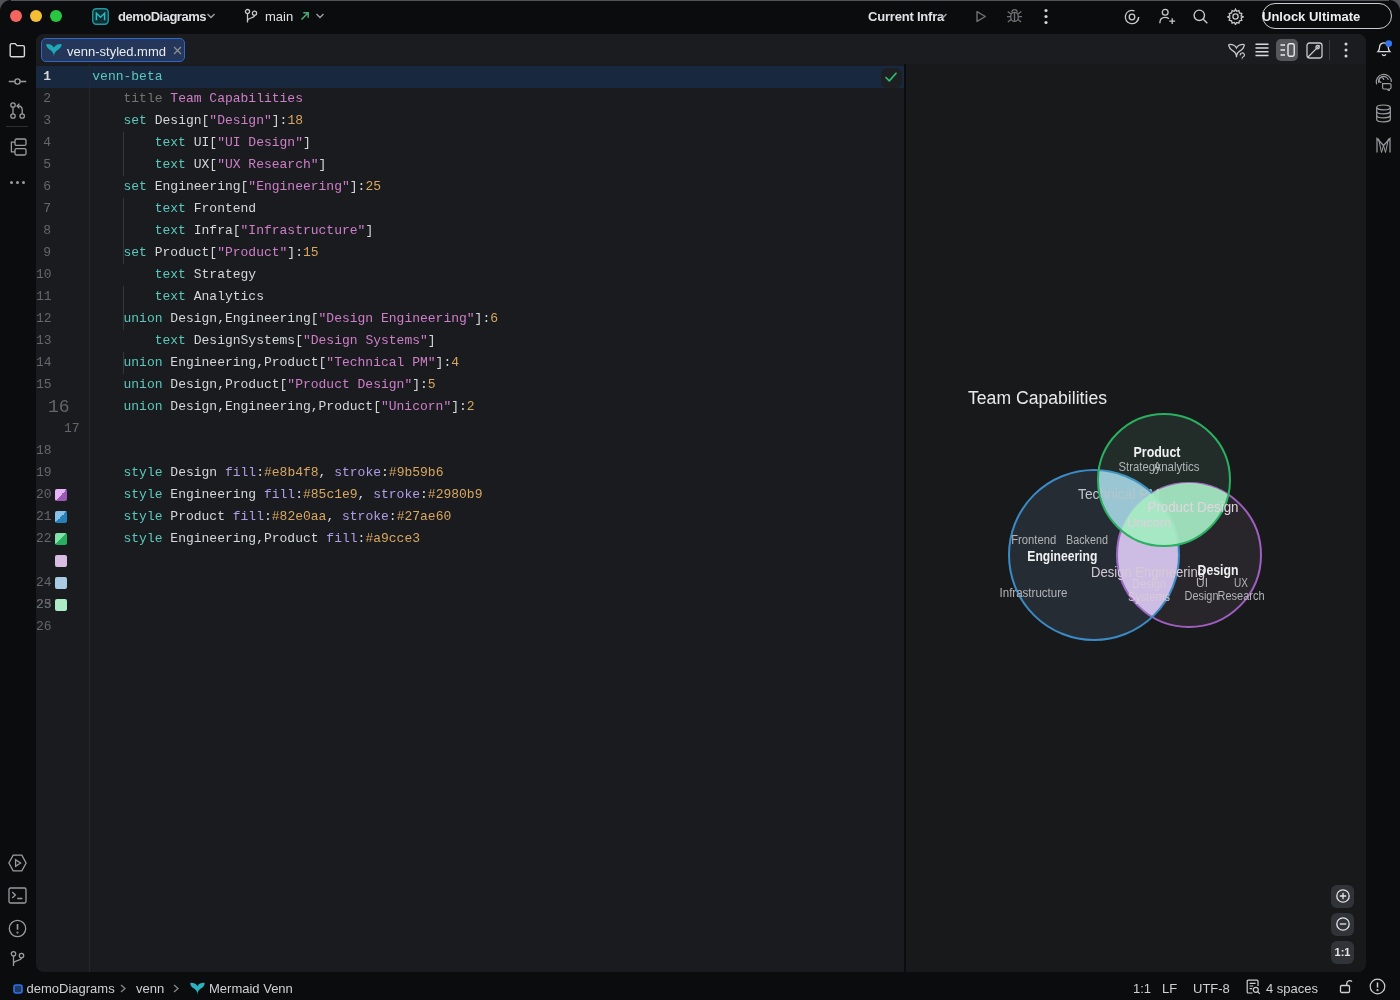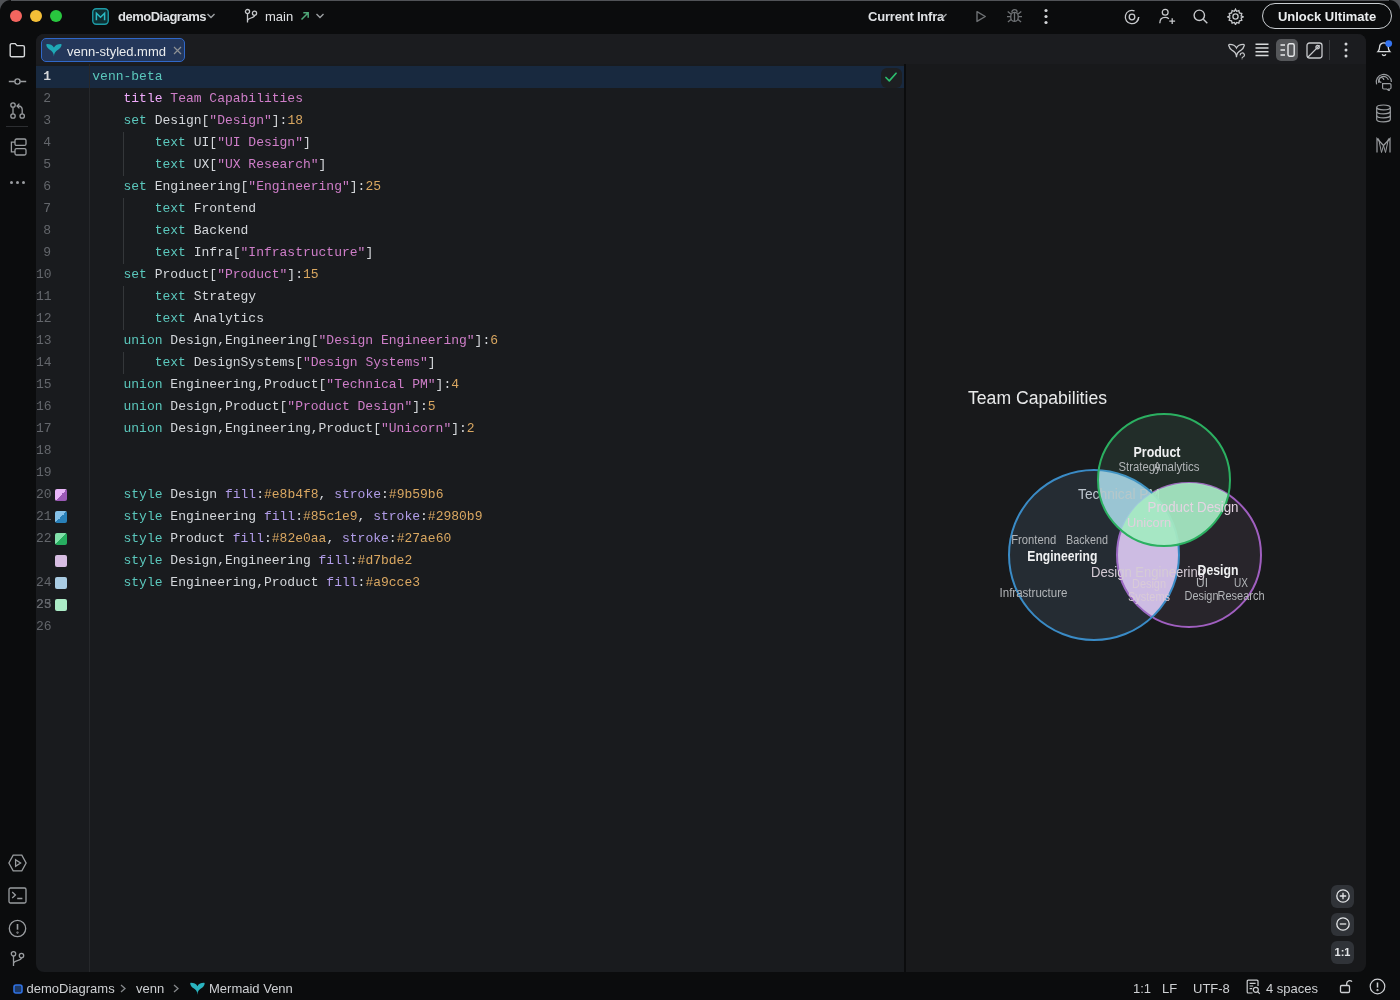--- a/index.html
+++ b/index.html
@@ -101,21 +101,21 @@
         <path d="M11.3 11.3 L15.3 15.3"></path>
     </g>
   </svg>
   <svg class="abs" style="left:1227px;top:8px;" width="17" height="17" viewBox="0 0 17 17">
     <g fill="none" stroke="#c7c9cc" stroke-width="1.3">
       <circle cx="8.5" cy="8.5" r="2.6"></circle>
       <path d="M8.5 1.2 l1.1 2.1 2.3-.7 .5 2.4 2.4 .5 -.7 2.3 2.1 1.1 -2.1 1.1 .7 2.3 -2.4 .5 -.5 2.4 -2.3-.7 -1.1 2.1 -1.1-2.1 -2.3 .7 -.5-2.4 -2.4-.5 .7-2.3 -2.1-1.1 2.1-1.1 -.7-2.3 2.4-.5 .5-2.4 2.3 .7 z"></path>
     </g>
   </svg>
   <div class="abs" style="left:1262px;top:3px;width:130px;height:26px;border:1.5px solid #caced2;border-radius:13px;"></div>
-  <div class="abs" style="left:1262px;top:9px;width:130px;text-align:center;font-size:13px;font-weight:600;color:#eceef0;white-space:nowrap;">Unlock Ultimate</div>
+  <div class="abs" style="left:1262px;top:9px;width:130px;font-size:13px;font-weight:600;color:#eceef0;white-space:nowrap;">Unlock Ultimate</div>
 </div>
 
 <div class="abs" id="leftrail" style="left:0;top:34px;width:36px;height:938px;">
   <svg class="abs" style="left:9px;top:8px;" width="17" height="16" viewBox="0 0 17 16">
       <path d="M1.2 3.2 a1.6 1.6 0 0 1 1.6-1.6 h3.4 l1.8 2 h5.8 a1.6 1.6 0 0 1 1.6 1.6 v8 a1.6 1.6 0 0 1 -1.6 1.6 h-11 a1.6 1.6 0 0 1 -1.6 -1.6 z" fill="none" stroke="#d7d9db" stroke-width="1.4"></path>
     </svg>
   <svg class="abs" style="left:8px;top:40px;" width="19" height="15" viewBox="0 0 19 15">
       <g fill="none" stroke="#9a9da0" stroke-width="1.4">
         <circle cx="9.5" cy="7.5" r="2.6"></circle>
         <path d="M0.8 7.5 H6.7 M12.3 7.5 H18.2"></path>
@@ -198,22 +198,22 @@
         <div class="abs" style="left:0;top:112px;width:15px;height:22px;line-height:22px;text-align:right;color:#63666b;font-weight:400;font-size:13px;">6</div>
         <div class="abs" style="left:0;top:134px;width:15px;height:22px;line-height:22px;text-align:right;color:#63666b;font-weight:400;font-size:13px;">7</div>
         <div class="abs" style="left:0;top:156px;width:15px;height:22px;line-height:22px;text-align:right;color:#63666b;font-weight:400;font-size:13px;">8</div>
         <div class="abs" style="left:0;top:178px;width:15px;height:22px;line-height:22px;text-align:right;color:#63666b;font-weight:400;font-size:13px;">9</div>
         <div class="abs" style="left:0;top:200px;width:15px;height:22px;line-height:22px;text-align:right;color:#63666b;font-weight:400;font-size:13px;">10</div>
         <div class="abs" style="left:0;top:222px;width:15px;height:22px;line-height:22px;text-align:right;color:#63666b;font-weight:400;font-size:13px;">11</div>
         <div class="abs" style="left:0;top:244px;width:15px;height:22px;line-height:22px;text-align:right;color:#63666b;font-weight:400;font-size:13px;">12</div>
         <div class="abs" style="left:0;top:266px;width:15px;height:22px;line-height:22px;text-align:right;color:#63666b;font-weight:400;font-size:13px;">13</div>
         <div class="abs" style="left:0;top:288px;width:15px;height:22px;line-height:22px;text-align:right;color:#63666b;font-weight:400;font-size:13px;">14</div>
         <div class="abs" style="left:0;top:310px;width:15px;height:22px;line-height:22px;text-align:right;color:#63666b;font-weight:400;font-size:13px;">15</div>
-        <div class="abs" style="left:0;top:332px;width:15px;height:22px;line-height:22px;text-align:right;color:#63666b;font-weight:400;font-size:13px;">16</div>
-        <div class="abs" style="left:0;top:354px;width:15px;height:22px;line-height:22px;text-align:right;color:#63666b;font-weight:400;font-size:13px;">17</div>
+        <div class="abs" style="left:0;top:332px;width:15px;height:22px;line-height:22px;text-align:right;color:#63666b;font-weight:400;font-size:18px;padding-left:12px;">16</div>
+        <div class="abs" style="left:0;top:354px;width:15px;height:22px;line-height:22px;text-align:right;color:#63666b;font-weight:400;font-size:13px;padding-left:28px;">17</div>
         <div class="abs" style="left:0;top:376px;width:15px;height:22px;line-height:22px;text-align:right;color:#63666b;font-weight:400;font-size:13px;">18</div>
         <div class="abs" style="left:0;top:398px;width:15px;height:22px;line-height:22px;text-align:right;color:#63666b;font-weight:400;font-size:13px;">19</div>
         <div class="abs" style="left:0;top:420px;width:15px;height:22px;line-height:22px;text-align:right;color:#63666b;font-weight:400;font-size:13px;">20</div>
         <div class="abs" style="left:19px;top:425px;width:12px;height:12px;border-radius:2px;background:linear-gradient(135deg,#e8b4f8 50%,#9b59b6 50%);"></div>
         <div class="abs" style="left:0;top:442px;width:15px;height:22px;line-height:22px;text-align:right;color:#63666b;font-weight:400;font-size:13px;">21</div>
         <div class="abs" style="left:19px;top:447px;width:12px;height:12px;border-radius:2px;background:linear-gradient(135deg,#85c1e9 50%,#2980b9 50%);"></div>
         <div class="abs" style="left:0;top:464px;width:15px;height:22px;line-height:22px;text-align:right;color:#63666b;font-weight:400;font-size:13px;">22</div>
         <div class="abs" style="left:19px;top:469px;width:12px;height:12px;border-radius:2px;background:linear-gradient(135deg,#82e0aa 50%,#27ae60 50%);"></div>
         <div class="abs" style="left:0;top:486px;width:15px;height:22px;line-height:22px;text-align:right;color:#63666b;font-weight:400;font-size:13px;margin-top:44px;">23</div>
         <div class="abs" style="left:19px;top:491px;width:12px;height:12px;border-radius:2px;background:linear-gradient(135deg,#d7bde2 50%,#d7bde2 50%);"></div>
@@ -225,42 +225,40 @@
       </div>
 
     <div class="abs" style="left:53px;top:0;width:1px;height:908px;background:#26282b;"></div>
     <div class="abs" style="left:86.5px;top:68px;width:1px;height:44px;background:#34373a;"></div>
     <div class="abs" style="left:86.5px;top:134px;width:1px;height:66px;background:#34373a;"></div>
     <div class="abs" style="left:86.5px;top:222px;width:1px;height:44px;background:#34373a;"></div>
     <div class="abs" style="left:86.5px;top:288px;width:1px;height:22px;background:#34373a;"></div>
 
     <div id="code" class="abs" style="left:56.3px;top:2px;">
         <div style="height:22px;line-height:22px;white-space:pre;"><span style="color:#5bc8bd">venn-beta</span></div>
-        <div style="height:22px;line-height:22px;white-space:pre;">    <span style="color:#f0abfc">title</span><span style="color:#cf7ec9"> Team Capabilities</span></div>
+        <div style="height:22px;line-height:22px;white-space:pre;">    <span style="color:#737373">title</span><span style="color:#cf7ec9"> Team Capabilities</span></div>
         <div style="height:22px;line-height:22px;white-space:pre;">    <span style="color:#5bc8bd">set</span><span style="color:#d4d7db"> Design[</span><span style="color:#cf7ec9">"Design"</span><span style="color:#d4d7db">]:</span><span style="color:#d9a761">18</span></div>
         <div style="height:22px;line-height:22px;white-space:pre;">        <span style="color:#5bc8bd">text</span><span style="color:#d4d7db"> UI[</span><span style="color:#cf7ec9">"UI Design"</span><span style="color:#d4d7db">]</span></div>
         <div style="height:22px;line-height:22px;white-space:pre;">        <span style="color:#5bc8bd">text</span><span style="color:#d4d7db"> UX[</span><span style="color:#cf7ec9">"UX Research"</span><span style="color:#d4d7db">]</span></div>
         <div style="height:22px;line-height:22px;white-space:pre;">    <span style="color:#5bc8bd">set</span><span style="color:#d4d7db"> Engineering[</span><span style="color:#cf7ec9">"Engineering"</span><span style="color:#d4d7db">]:</span><span style="color:#d9a761">25</span></div>
         <div style="height:22px;line-height:22px;white-space:pre;">        <span style="color:#5bc8bd">text</span><span style="color:#d4d7db"> Frontend</span></div>
-        <div style="height:22px;line-height:22px;white-space:pre;">        <span style="color:#5bc8bd">text</span><span style="color:#d4d7db"> Backend</span></div>
         <div style="height:22px;line-height:22px;white-space:pre;">        <span style="color:#5bc8bd">text</span><span style="color:#d4d7db"> Infra[</span><span style="color:#cf7ec9">"Infrastructure"</span><span style="color:#d4d7db">]</span></div>
         <div style="height:22px;line-height:22px;white-space:pre;">    <span style="color:#5bc8bd">set</span><span style="color:#d4d7db"> Product[</span><span style="color:#cf7ec9">"Product"</span><span style="color:#d4d7db">]:</span><span style="color:#d9a761">15</span></div>
         <div style="height:22px;line-height:22px;white-space:pre;">        <span style="color:#5bc8bd">text</span><span style="color:#d4d7db"> Strategy</span></div>
         <div style="height:22px;line-height:22px;white-space:pre;">        <span style="color:#5bc8bd">text</span><span style="color:#d4d7db"> Analytics</span></div>
         <div style="height:22px;line-height:22px;white-space:pre;">    <span style="color:#5bc8bd">union</span><span style="color:#d4d7db"> Design,Engineering[</span><span style="color:#cf7ec9">"Design Engineering"</span><span style="color:#d4d7db">]:</span><span style="color:#d9a761">6</span></div>
         <div style="height:22px;line-height:22px;white-space:pre;">        <span style="color:#5bc8bd">text</span><span style="color:#d4d7db"> DesignSystems[</span><span style="color:#cf7ec9">"Design Systems"</span><span style="color:#d4d7db">]</span></div>
         <div style="height:22px;line-height:22px;white-space:pre;">    <span style="color:#5bc8bd">union</span><span style="color:#d4d7db"> Engineering,Product[</span><span style="color:#cf7ec9">"Technical PM"</span><span style="color:#d4d7db">]:</span><span style="color:#d9a761">4</span></div>
         <div style="height:22px;line-height:22px;white-space:pre;">    <span style="color:#5bc8bd">union</span><span style="color:#d4d7db"> Design,Product[</span><span style="color:#cf7ec9">"Product Design"</span><span style="color:#d4d7db">]:</span><span style="color:#d9a761">5</span></div>
         <div style="height:22px;line-height:22px;white-space:pre;">    <span style="color:#5bc8bd">union</span><span style="color:#d4d7db"> Design,Engineering,Product[</span><span style="color:#cf7ec9">"Unicorn"</span><span style="color:#d4d7db">]:</span><span style="color:#d9a761">2</span></div>
         <div style="height:22px;line-height:22px;white-space:pre;"></div>
         <div style="height:22px;line-height:22px;white-space:pre;"></div>
         <div style="height:22px;line-height:22px;white-space:pre;">    <span style="color:#5bc8bd">style</span><span style="color:#d4d7db"> Design </span><span style="color:#b19ce8">fill</span><span style="color:#d4d7db">:</span><span style="color:#d9a761">#e8b4f8</span><span style="color:#d4d7db">, </span><span style="color:#b19ce8">stroke</span><span style="color:#d4d7db">:</span><span style="color:#d9a761">#9b59b6</span></div>
         <div style="height:22px;line-height:22px;white-space:pre;">    <span style="color:#5bc8bd">style</span><span style="color:#d4d7db"> Engineering </span><span style="color:#b19ce8">fill</span><span style="color:#d4d7db">:</span><span style="color:#d9a761">#85c1e9</span><span style="color:#d4d7db">, </span><span style="color:#b19ce8">stroke</span><span style="color:#d4d7db">:</span><span style="color:#d9a761">#2980b9</span></div>
         <div style="height:22px;line-height:22px;white-space:pre;">    <span style="color:#5bc8bd">style</span><span style="color:#d4d7db"> Product </span><span style="color:#b19ce8">fill</span><span style="color:#d4d7db">:</span><span style="color:#d9a761">#82e0aa</span><span style="color:#d4d7db">, </span><span style="color:#b19ce8">stroke</span><span style="color:#d4d7db">:</span><span style="color:#d9a761">#27ae60</span></div>
-        <div style="height:22px;line-height:22px;white-space:pre;">    <span style="color:#5bc8bd">style</span><span style="color:#d4d7db"> Design,Engineering </span><span style="color:#b19ce8">fill</span><span style="color:#d4d7db">:</span><span style="color:#d9a761">#d7bde2</span></div>
         <div style="height:22px;line-height:22px;white-space:pre;">    <span style="color:#5bc8bd">style</span><span style="color:#d4d7db"> Engineering,Product </span><span style="color:#b19ce8">fill</span><span style="color:#d4d7db">:</span><span style="color:#d9a761">#a9cce3</span></div>
         <div style="height:22px;line-height:22px;white-space:pre;"></div>
       </div>
 
     <div class="abs" style="left:845px;top:4px;width:21px;height:20px;background:#1d1f22;border-radius:6px;"></div>
     <svg class="abs" style="left:848px;top:8px;" width="14" height="11" viewBox="0 0 15 13">
         <path d="M1.5 6.5 L5.5 10.5 L13.5 1.5" stroke="#2dbd6e" stroke-width="2" fill="none" stroke-linecap="round" stroke-linejoin="round"></path>
       </svg>
   </div>
 </div>

